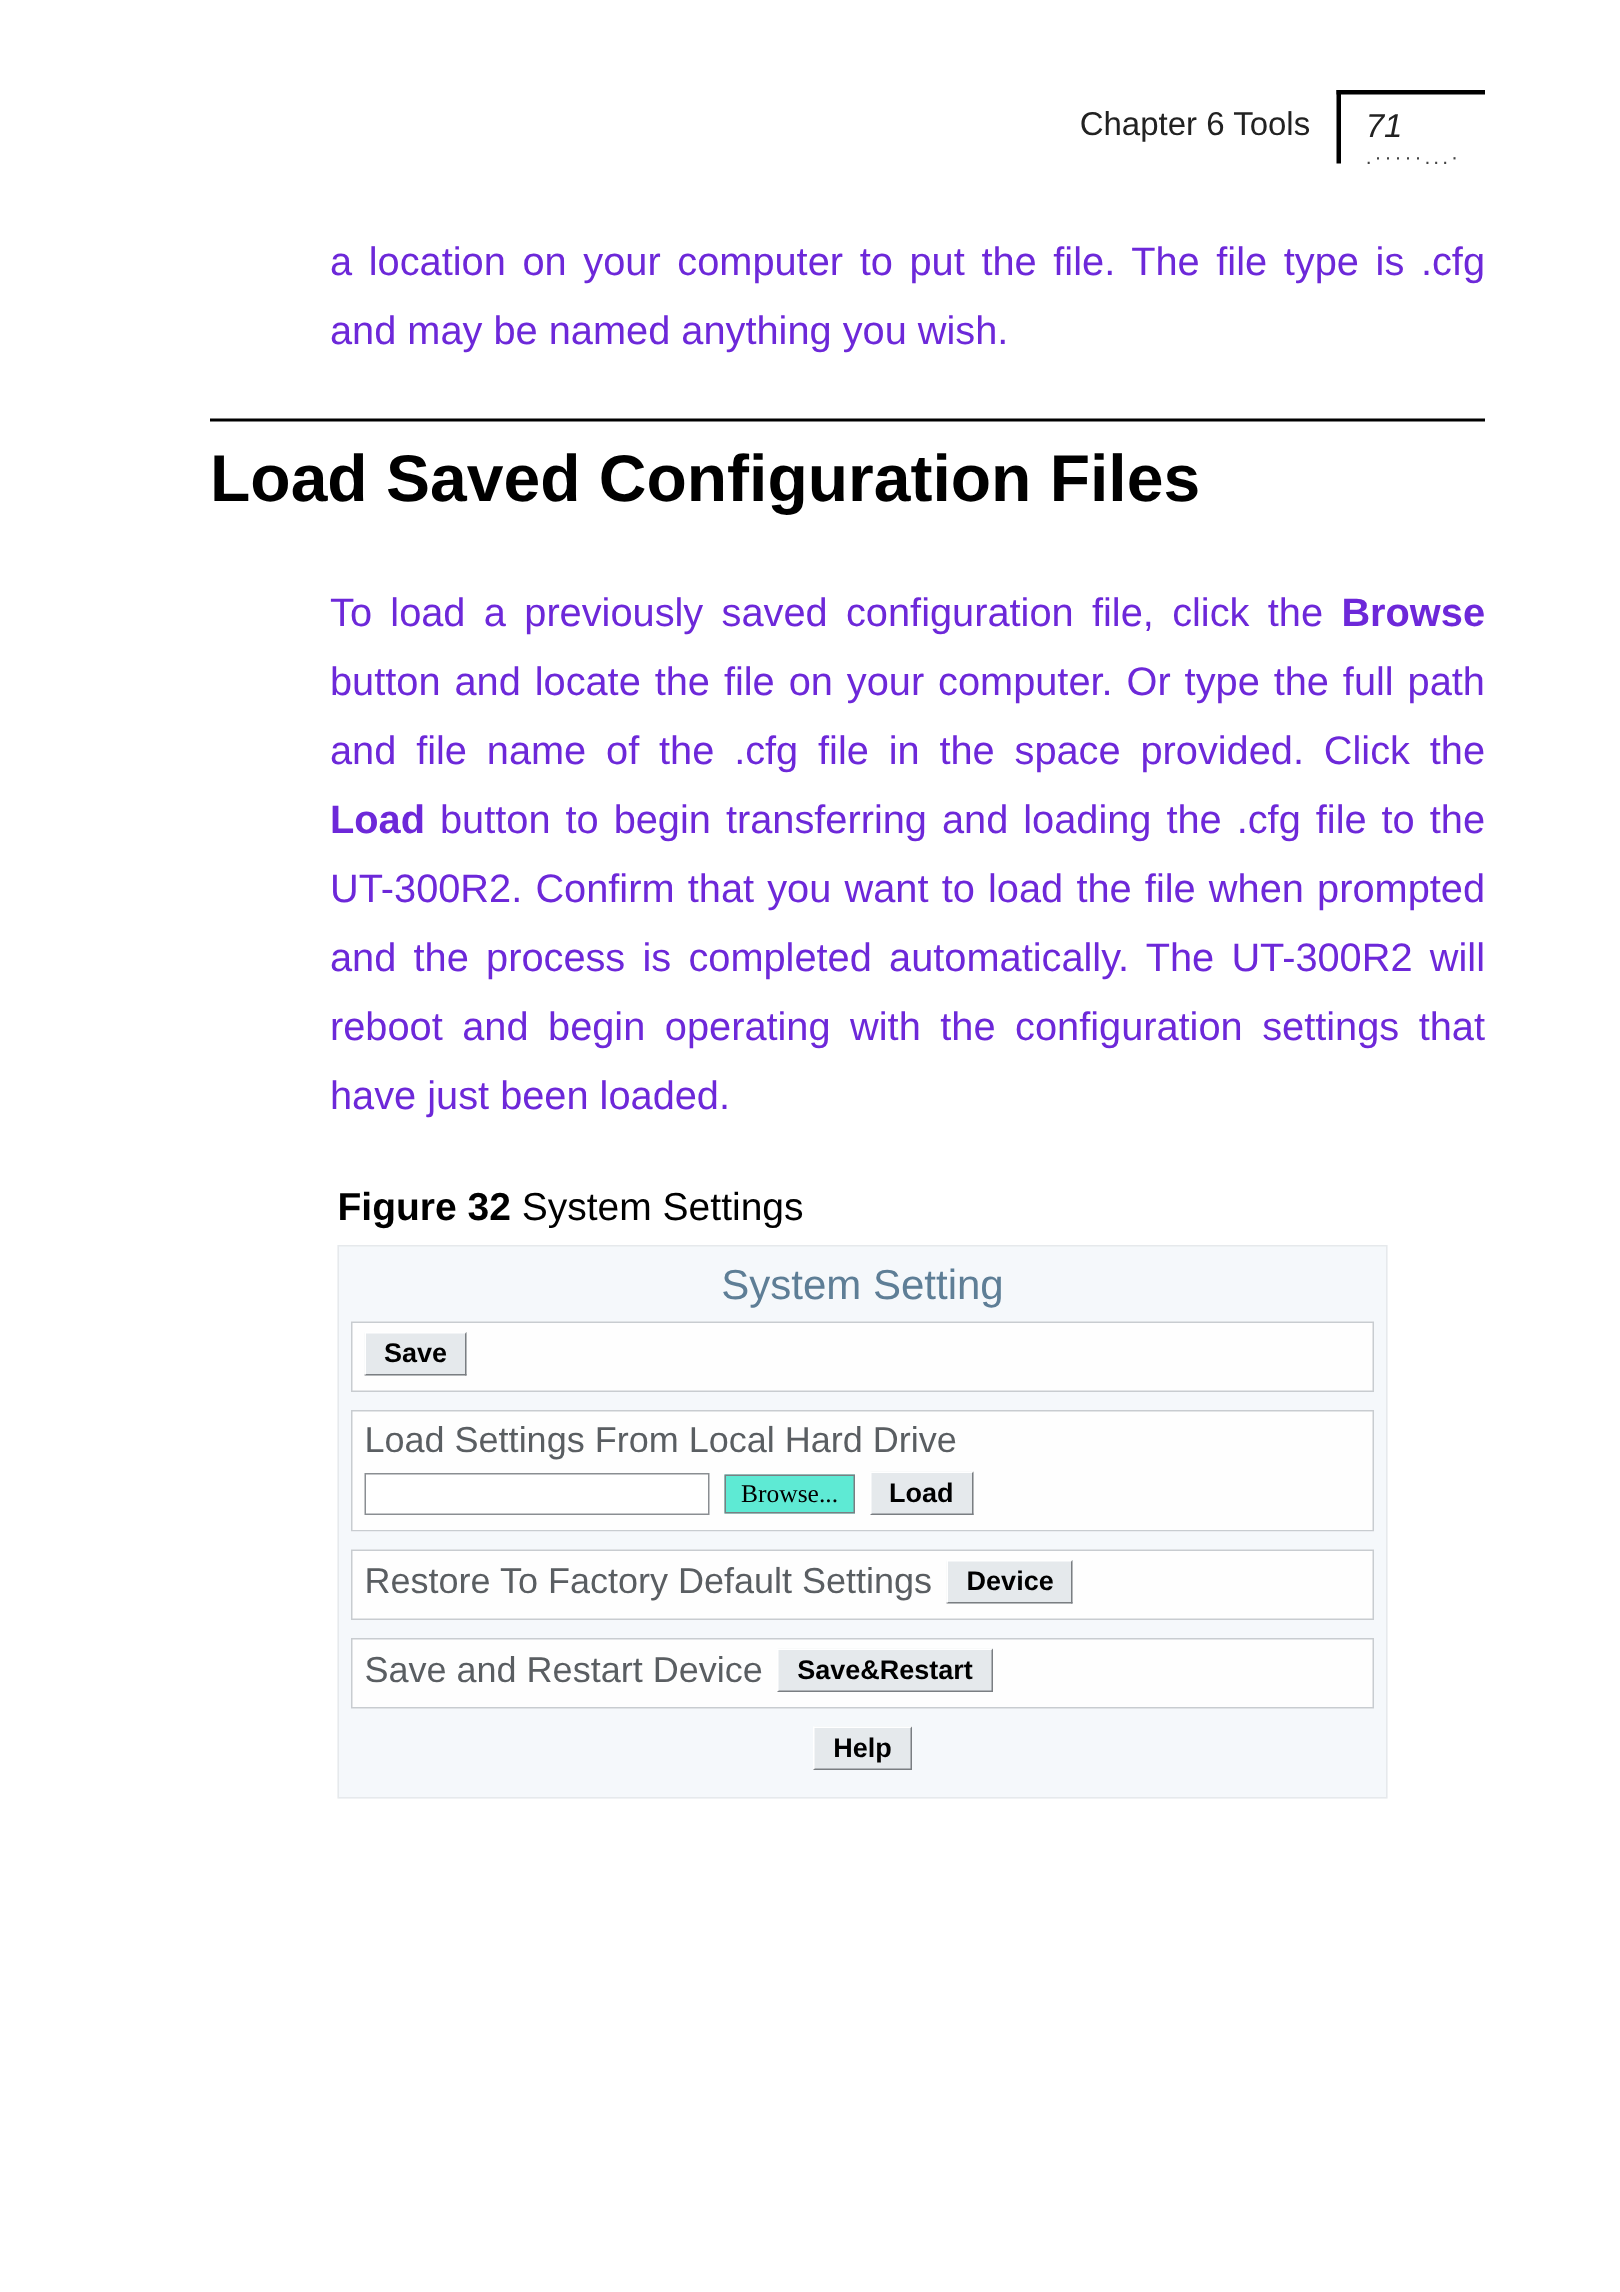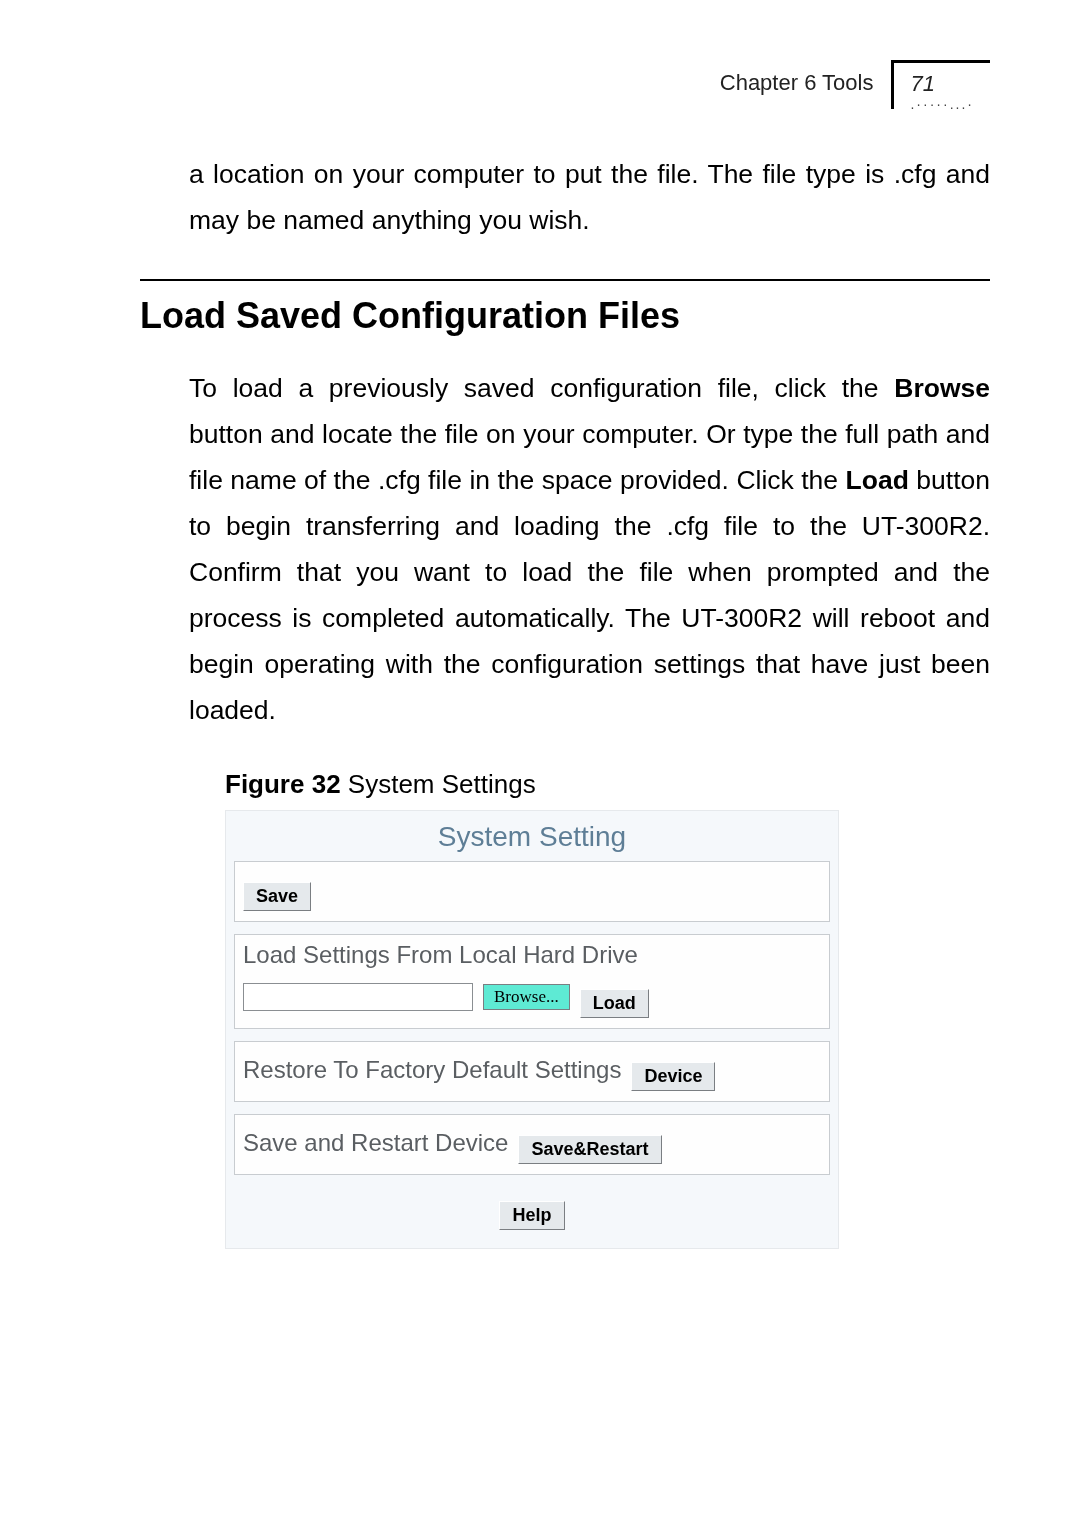--- a/index.html
+++ b/index.html
@@ -49,53 +49,53 @@
     font-size: 14px;
     letter-spacing: 2px;
     color: #444;
     line-height: 10px;
     margin-top: 2px;
     display: block;
   }
 
   
   .body-text {
-    margin-left: 49px;
+    margin-left: 80px;
     font-size: 26.5px;
     line-height: 46px;
     text-align: justify;
-    color: #000000;
+    color: #6d28d9;
     margin-bottom: 36px;
   }
 
   
   .section-rule {
     border: none;
     border-top: 2px solid #000;
     margin: 0 0 14px 0;
   }
   .section-head {
-    font-size: 36px;
+    font-size: 44px;
     font-weight: bold;
-    margin: 0 0 28px 0;
+    margin: 0 0 40px 0;
     color: #000;
   }
   .body-text .bold { font-weight: bold; }
 
   .figure-label {
     margin-left: 85px;
     font-size: 26px;
     margin-bottom: 10px;
   }
   .figure-label .bold { font-weight: bold; }
 
   
   .system-figure {
     margin-left: 85px;
-    width: 614px;
+    width: 700px;
     background: #f5f8fb;
     border: 1px solid #e6e9ec;
     padding: 6px 8px 18px 8px;
     box-sizing: border-box;
   }
   .sys-title {
     text-align: center;
     font-family: "Trebuchet MS", Verdana, sans-serif;
     font-size: 28px;
     color: #5e7e96;
@@ -140,21 +140,20 @@
   .btn {
     font-family: Verdana, Arial, sans-serif;
     font-size: 18px;
     font-weight: bold;
     background: #e5e9ec;
     border: 1px solid #7a7e82;
     border-top-color: #fff;
     border-left-color: #fff;
     padding: 3px 12px;
     cursor: pointer;
-    margin-top: 14px;
   }
   .help-wrap {
     text-align: center;
     margin-top: 12px;
   }
 </style>
 </head>
 <body>
 
 <div class="page">

